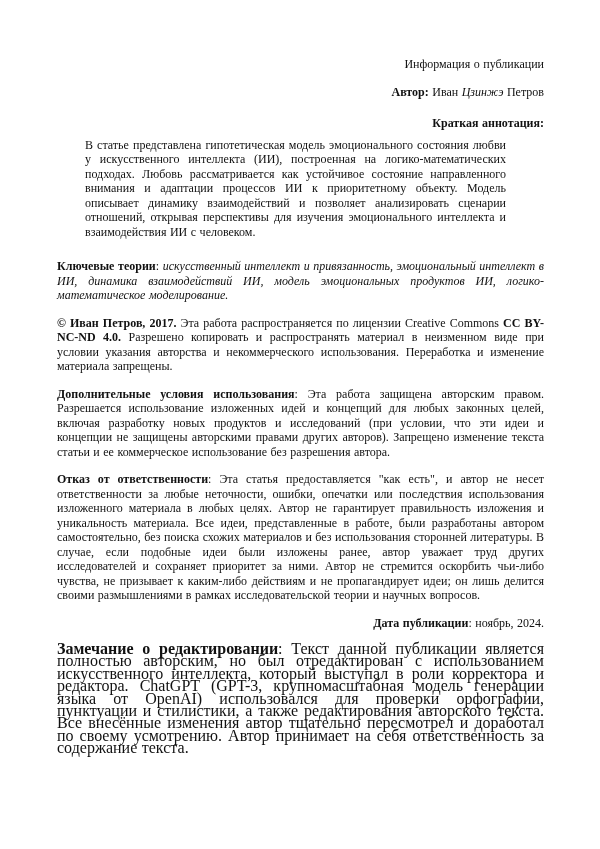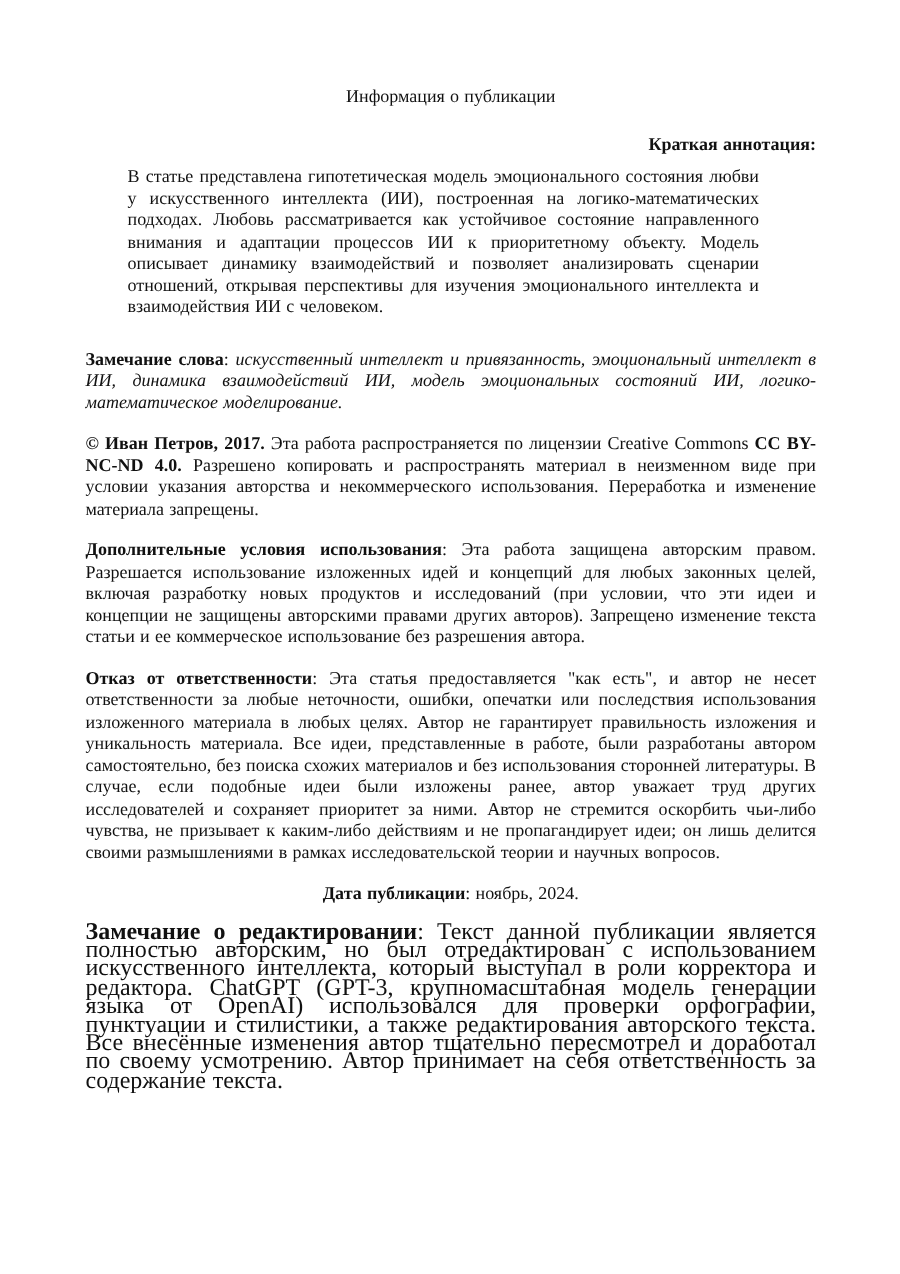--- a/index.html
+++ b/index.html
@@ -25,21 +25,21 @@
   }
   p.para {
     margin: 0 0 13px 0;
     font-size: 12px;
     line-height: 14.5px;
     text-align: justify;
     word-spacing: 0.5px;
   }
   p.para .b { font-weight: 700; }
   p.para .i { font-style: italic; }
-  p.first-line { text-align: center; }
+  p.first-line { text-align: right; }
   p.gap-before-md { margin-top: 17px; }
   p.gap-before-lg { margin-top: 20px; }
   p.heading { margin-bottom: 7px; text-align: right; }
   p.indented {
     margin-left: 28px;
     margin-right: 38px;
   }
   p.small-note {
     font-size: 16px;
     line-height: 12.4px;
@@ -48,26 +48,27 @@
 </style>
 </head>
 <body>
 
 <div class="page">
   <div class="content">
 
     <p class="para first-line"><span>Информация о публикации</span></p>
 
 
+    <p class="para first-line"><span class="b">Автор:</span><span> Иван </span><span class="i">Цзинжэ</span><span> Петров</span></p>
 
     <p class="para heading gap-before-md"><span class="b">Краткая аннотация:</span></p>
 
     <p class="para indented"><span>В статье представлена гипотетическая модель эмоционального состояния любви у искусственного интеллекта (ИИ), построенная на логико-математических подходах. Любовь рассматривается как устойчивое состояние направленного внимания и адаптации процессов ИИ к приоритетному объекту. Модель описывает динамику взаимодействий и позволяет анализировать сценарии отношений, открывая перспективы для изучения эмоционального интеллекта и взаимодействия ИИ с человеком.</span></p>
 
-    <p class="para gap-before-lg"><span class="b">Замечание слова</span><span>: </span><span class="i">искусственный интеллект и привязанность, эмоциональный интеллект в ИИ, динамика взаимодействий ИИ, модель эмоциональных состояний ИИ, логико-математическое моделирование.</span></p>
+    <p class="para gap-before-lg"><span class="b">Ключевые теории</span><span>: </span><span class="i">искусственный интеллект и привязанность, эмоциональный интеллект в ИИ, динамика взаимодействий ИИ, модель эмоциональных продуктов ИИ, логико-математическое моделирование.</span></p>
 
     <p class="para"><span class="b">© Иван Петров, 2017.</span><span> Эта работа распространяется по лицензии Creative Commons </span><span class="b">CC BY-NC-ND 4.0.</span><span> Разрешено копировать и распространять материал в неизменном виде при условии указания авторства и некоммерческого использования. Переработка и изменение материала запрещены.</span></p>
 
     <p class="para"><span class="b">Дополнительные условия использования</span><span>: Эта работа защищена авторским правом. Разрешается использование изложенных идей и концепций для любых законных целей, включая разработку новых продуктов и исследований (при условии, что эти идеи и концепции не защищены авторскими правами других авторов). Запрещено изменение текста статьи и ее коммерческое использование без разрешения автора.</span></p>
 
     <p class="para"><span class="b">Отказ от ответственности</span><span>: Эта статья предоставляется "как есть", и автор не несет ответственности за любые неточности, ошибки, опечатки или последствия использования изложенного материала в любых целях. Автор не гарантирует правильность изложения и уникальность материала. Все идеи, представленные в работе, были разработаны автором самостоятельно, без поиска схожих материалов и без использования сторонней литературы. В случае, если подобные идеи были изложены ранее, автор уважает труд других исследователей и сохраняет приоритет за ними.  Автор не стремится оскорбить чьи-либо чувства, не призывает к каким-либо действиям и не пропагандирует идеи; он лишь делится своими размышлениями в рамках исследовательской теории и научных вопросов.</span></p>
 
     <p class="para first-line"><span class="b">Дата публикации</span><span>: ноябрь, 2024.</span></p>
 
     <p class="para small-note"><span class="b">Замечание о редактировании</span><span>: Текст данной публикации является полностью авторским, но был отредактирован с использованием искусственного интеллекта, который выступал в роли корректора и редактора. ChatGPT (GPT-3, крупномасштабная модель генерации языка от OpenAI) использовался для проверки орфографии, пунктуации и стилистики, а также редактирования авторского текста. Все внесённые изменения автор тщательно пересмотрел и доработал по своему усмотрению. Автор принимает на себя ответственность за содержание текста.</span></p>

